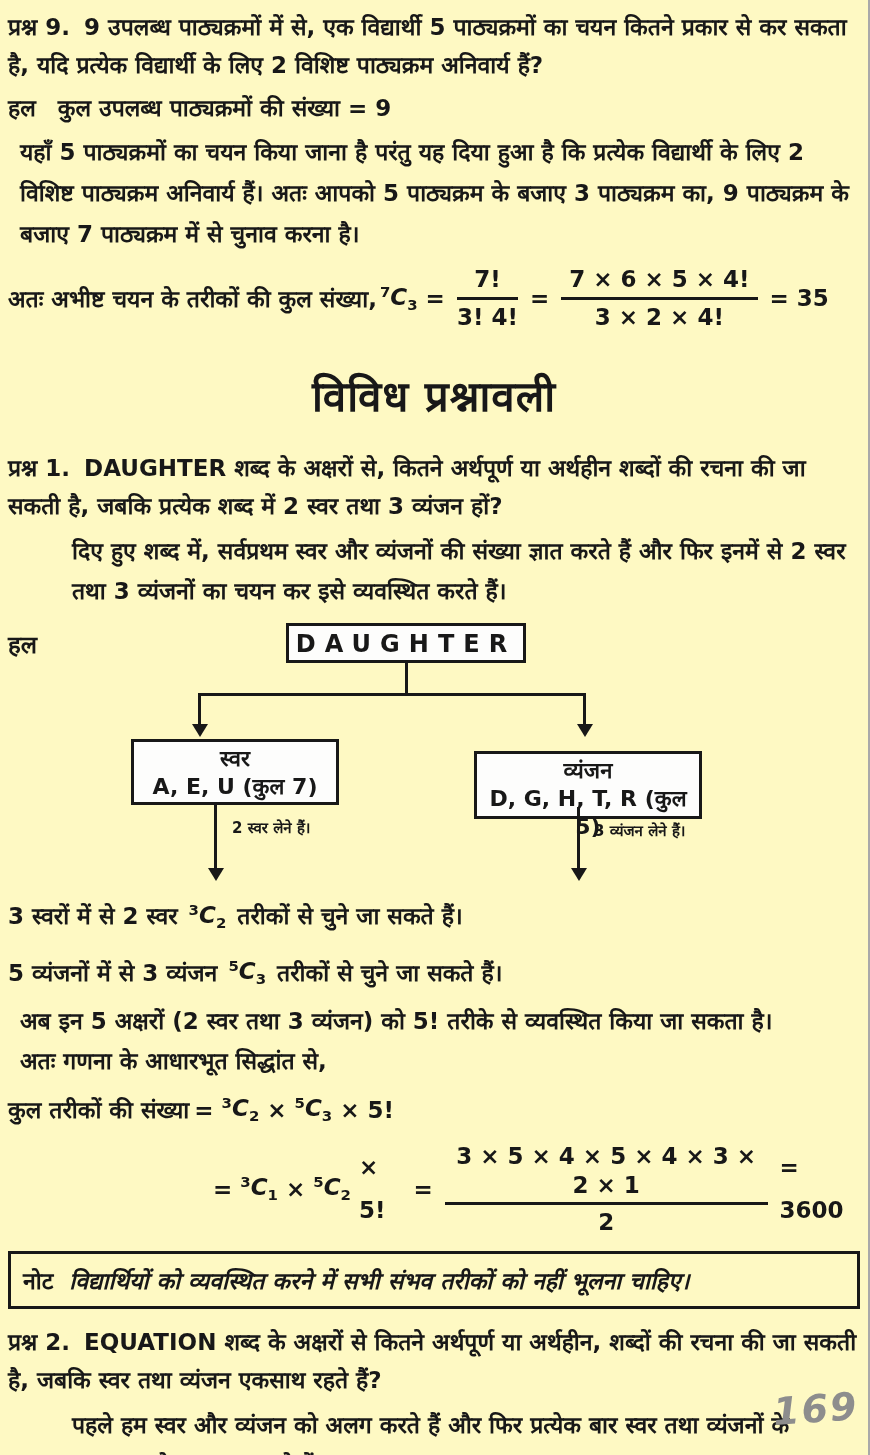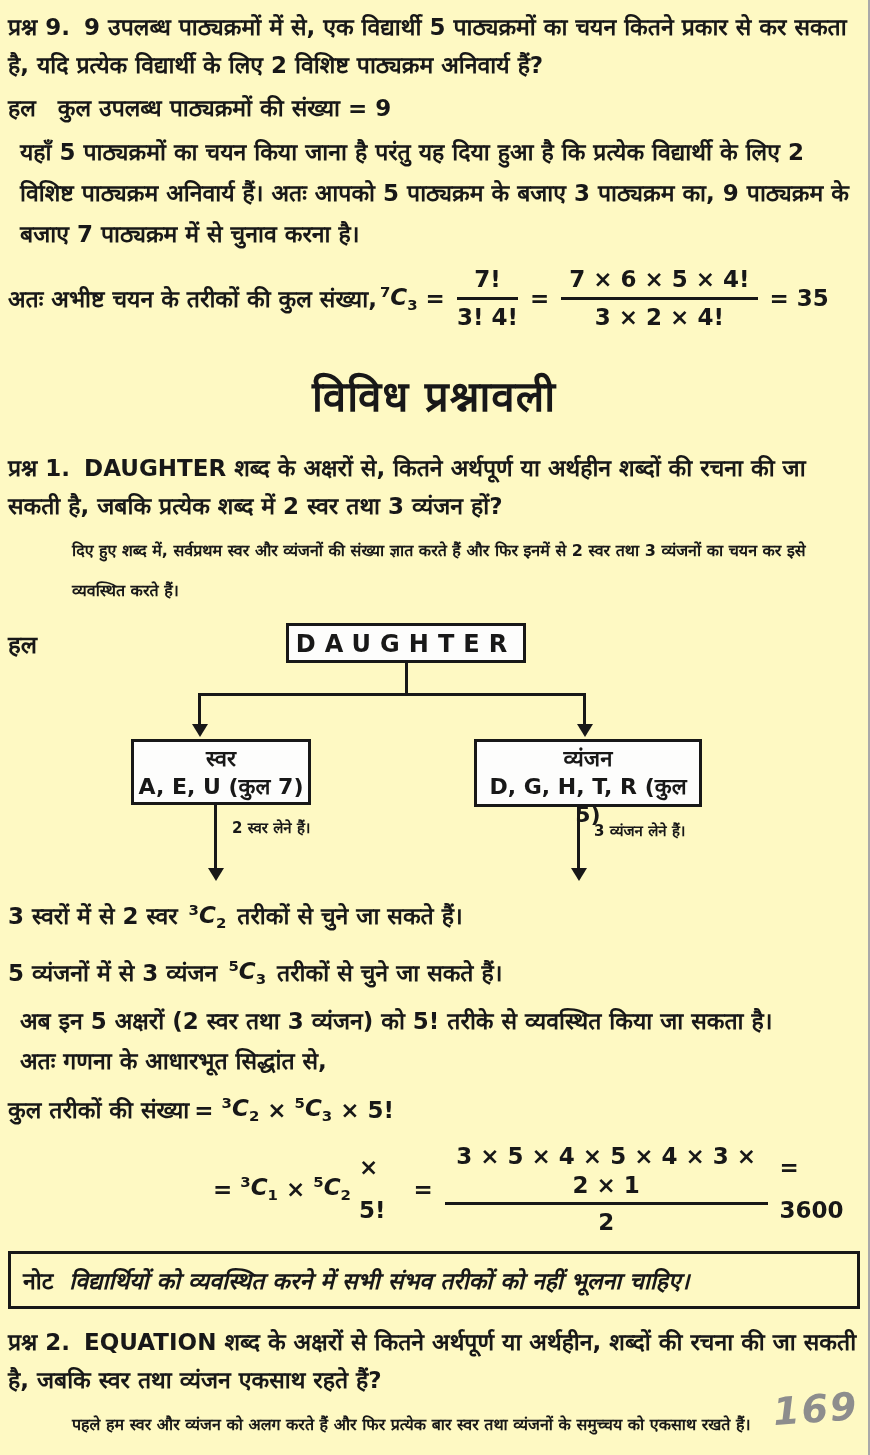--- a/index.html
+++ b/index.html
@@ -14,21 +14,21 @@
     overflow:hidden;
     padding:8px 10px 0 8px;
   }
   .page-edge-right{ position:absolute; top:0; right:0; width:2px; height:100%; background:#a9a9a9; }
 
   .qpara { font-size:23px; line-height:38px; font-weight:bold; }
   .qnum  { font-weight:bold; padding-right:14px; }
   .solrow { font-size:23px; line-height:40px; font-weight:bold; margin-top:4px; }
   .sollabel { font-weight:bold; padding-right:22px; }
   .bodypara { font-size:23px; line-height:41px; font-weight:bold; margin-top:4px;margin-left:12px; }
-  .intro { font-size:16px; line-height:40px; font-weight:bold; margin:6px 0 0 64px; }
+  .intro { font-size:23px; line-height:40px; font-weight:bold; margin:6px 0 0 64px; }
 
   .formula-row { display:flex; align-items:center; font-size:23px; font-weight:bold; margin-top:10px; }
   .ncr { display:inline-block; font-style:italic; white-space:nowrap; margin:0 3px; }
   .ncr .sup { font-size:0.65em; vertical-align:0.55em; font-style:normal; }
   .ncr .sub { font-size:0.65em; vertical-align:-0.35em; font-style:normal; }
   .frac { display:inline-block; text-align:center; vertical-align:middle; margin:0 7px; line-height:1.25; }
   .frac .num { display:block; border-bottom:3px solid #181818; padding:0 8px 3px; }
   .frac .den { display:block; padding-top:3px; }
   .op { margin:0 5px; }
 
@@ -96,26 +96,26 @@
 
     <div class="dline" style="left:397px; top:42px; width:3px; height:30px;"></div>
     <div class="dline" style="left:190px; top:72px; width:388px; height:3px;"></div>
 
     <div class="dline" style="left:190px; top:72px; width:3px; height:32px;"></div>
     <div class="arrowhead" style="left:184px; top:103px;"></div>
 
     <div class="dline" style="left:575px; top:72px; width:3px; height:32px;"></div>
     <div class="arrowhead" style="left:569px; top:103px;"></div>
 
-    <div class="dbox leaf" style="left:123px; top:118px; width:180px; height:66px;text-align:center;">
+    <div class="dbox leaf" style="left:123px; top:118px; width:208px; height:66px;text-align:center;">
       <div>स्वर</div>
       <div>A, E, U (कुल 7)</div>
     </div>
 
-    <div class="dbox leaf" style="left:466px; top:118px; width:228px; height:68px;">
+    <div class="dbox leaf" style="left:466px; top:130px; width:228px; height:68px;">
       <div>व्यंजन</div>
       <div>D, G, H, T, R (कुल 5)</div>
     </div>
 
     <div class="dline" style="left:206px; top:184px; width:3px; height:64px;"></div>
     <div class="arrowhead" style="left:200px; top:247px;"></div>
     <span class="d-arrow-label" style="left:224px; top:196px;">2 स्वर लेने हैं।</span>
 
     <div class="dline" style="left:569px; top:186px; width:3px; height:62px;"></div>
     <div class="arrowhead" style="left:563px; top:247px;"></div>

